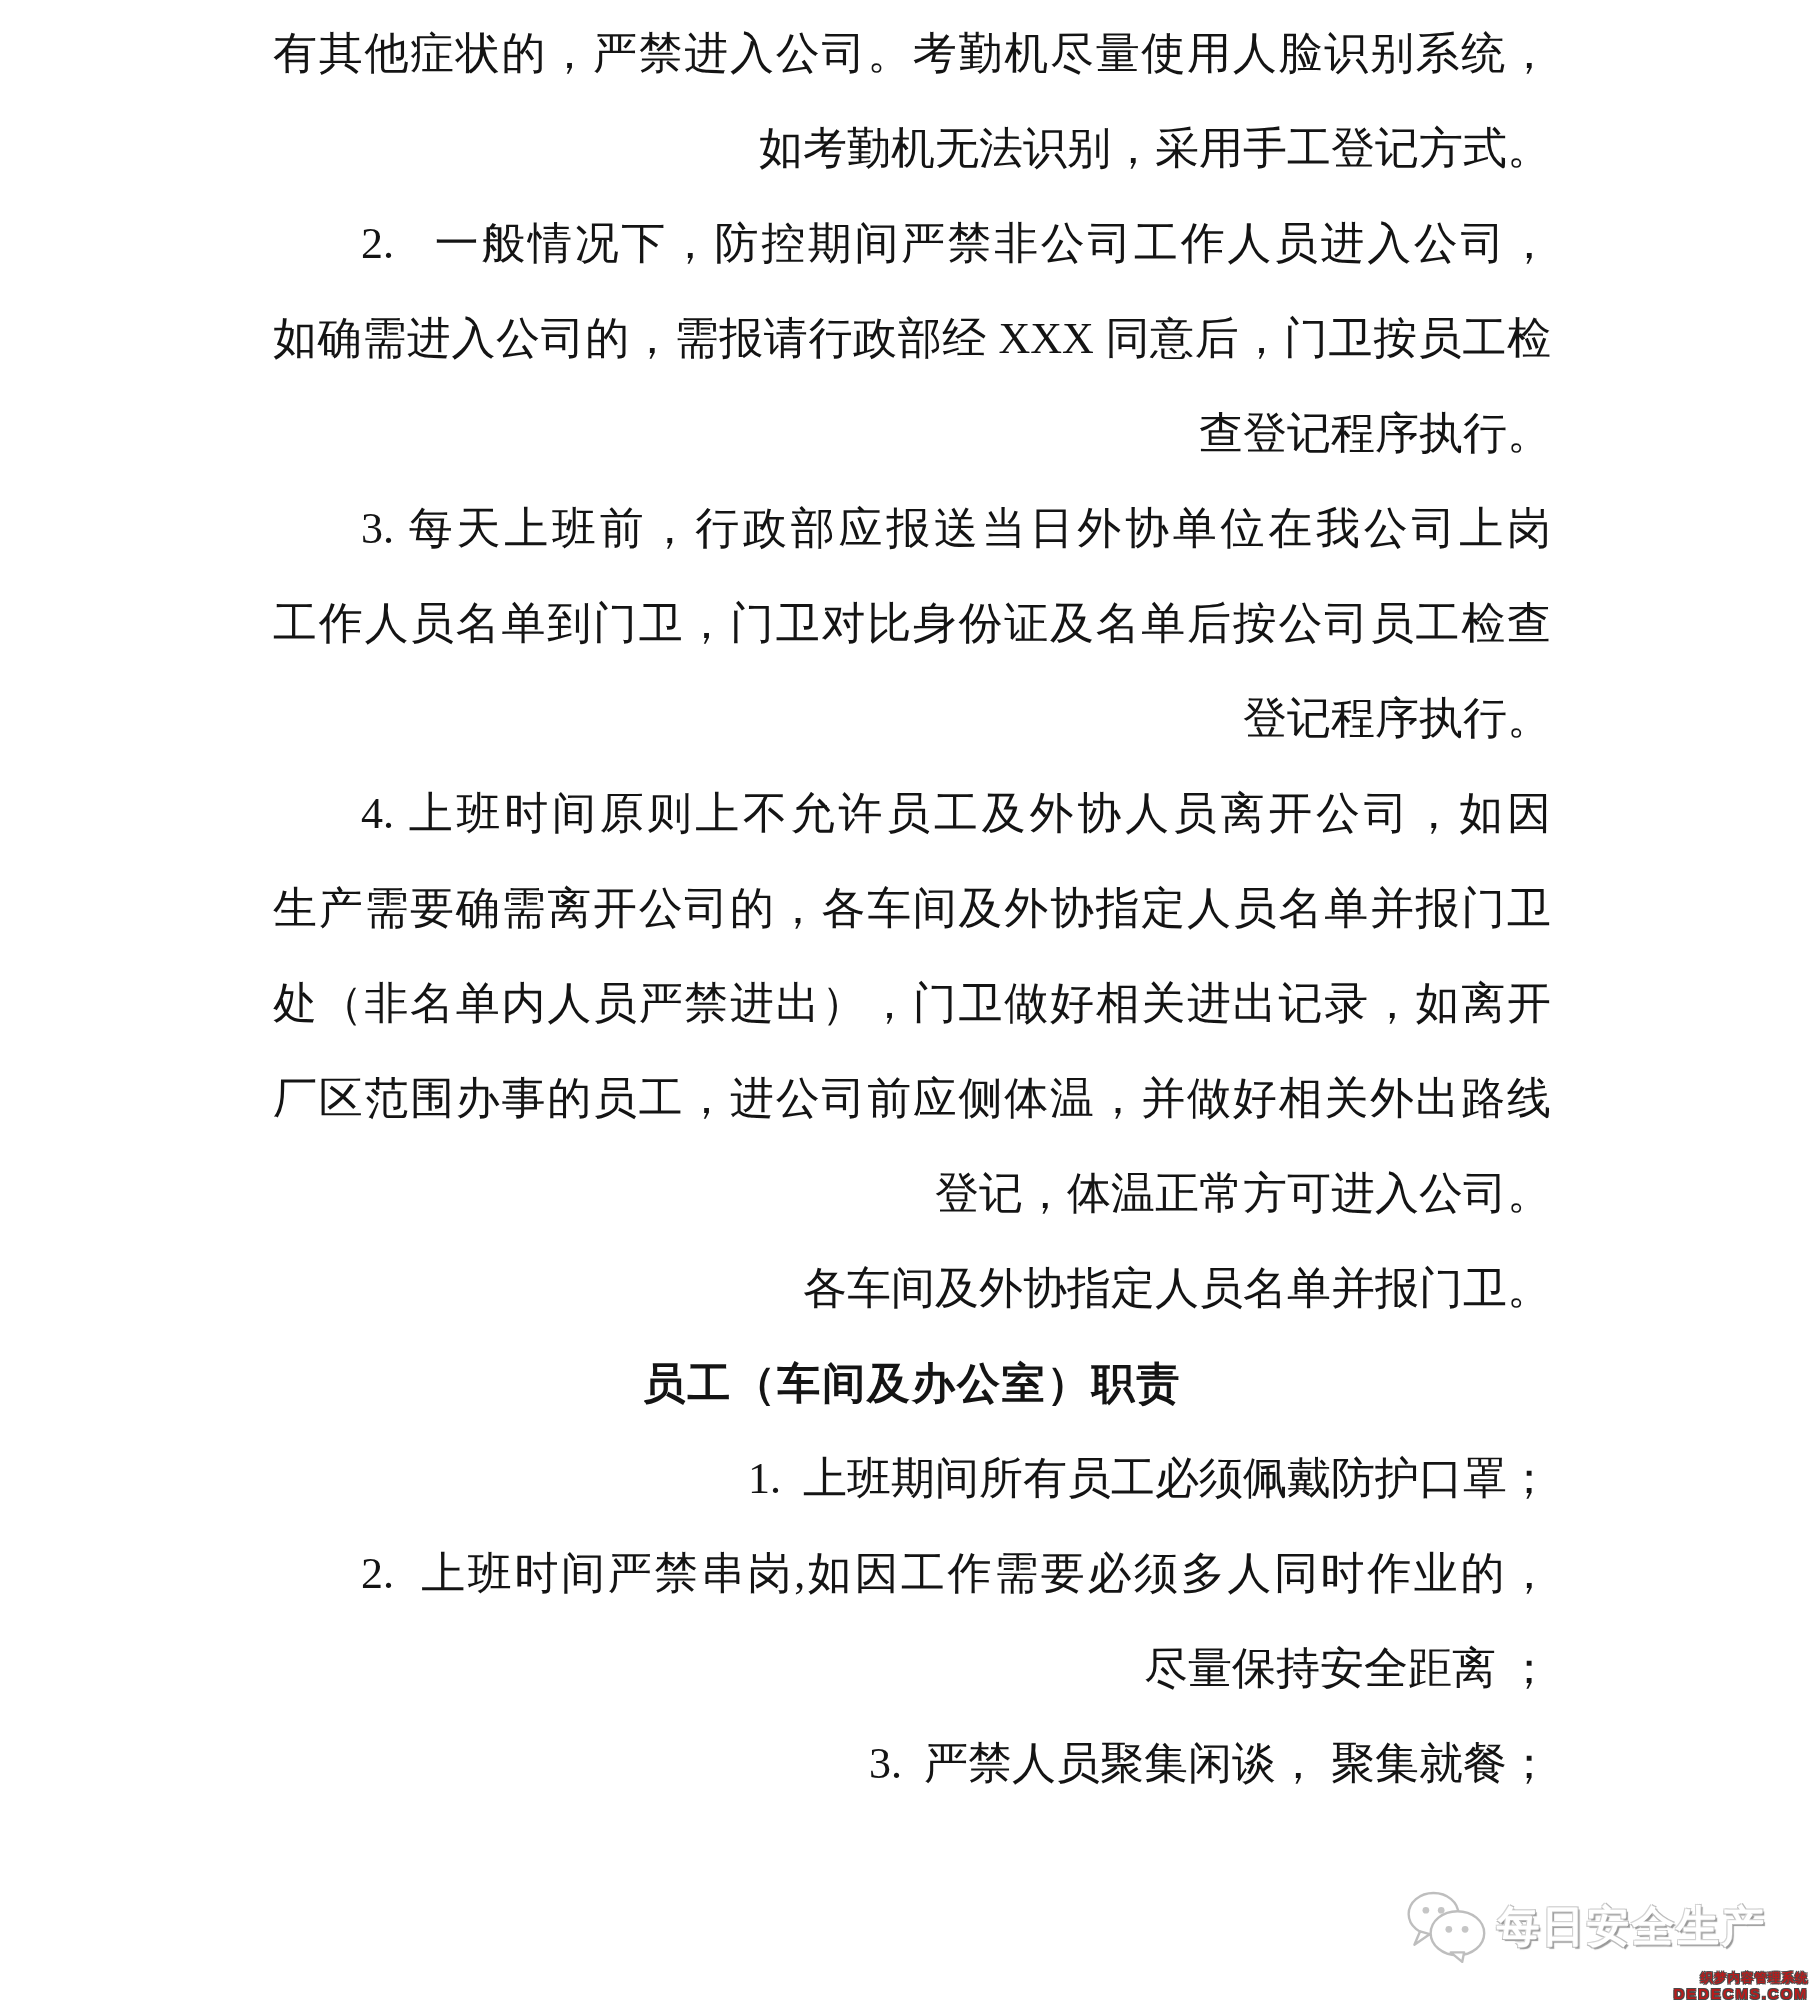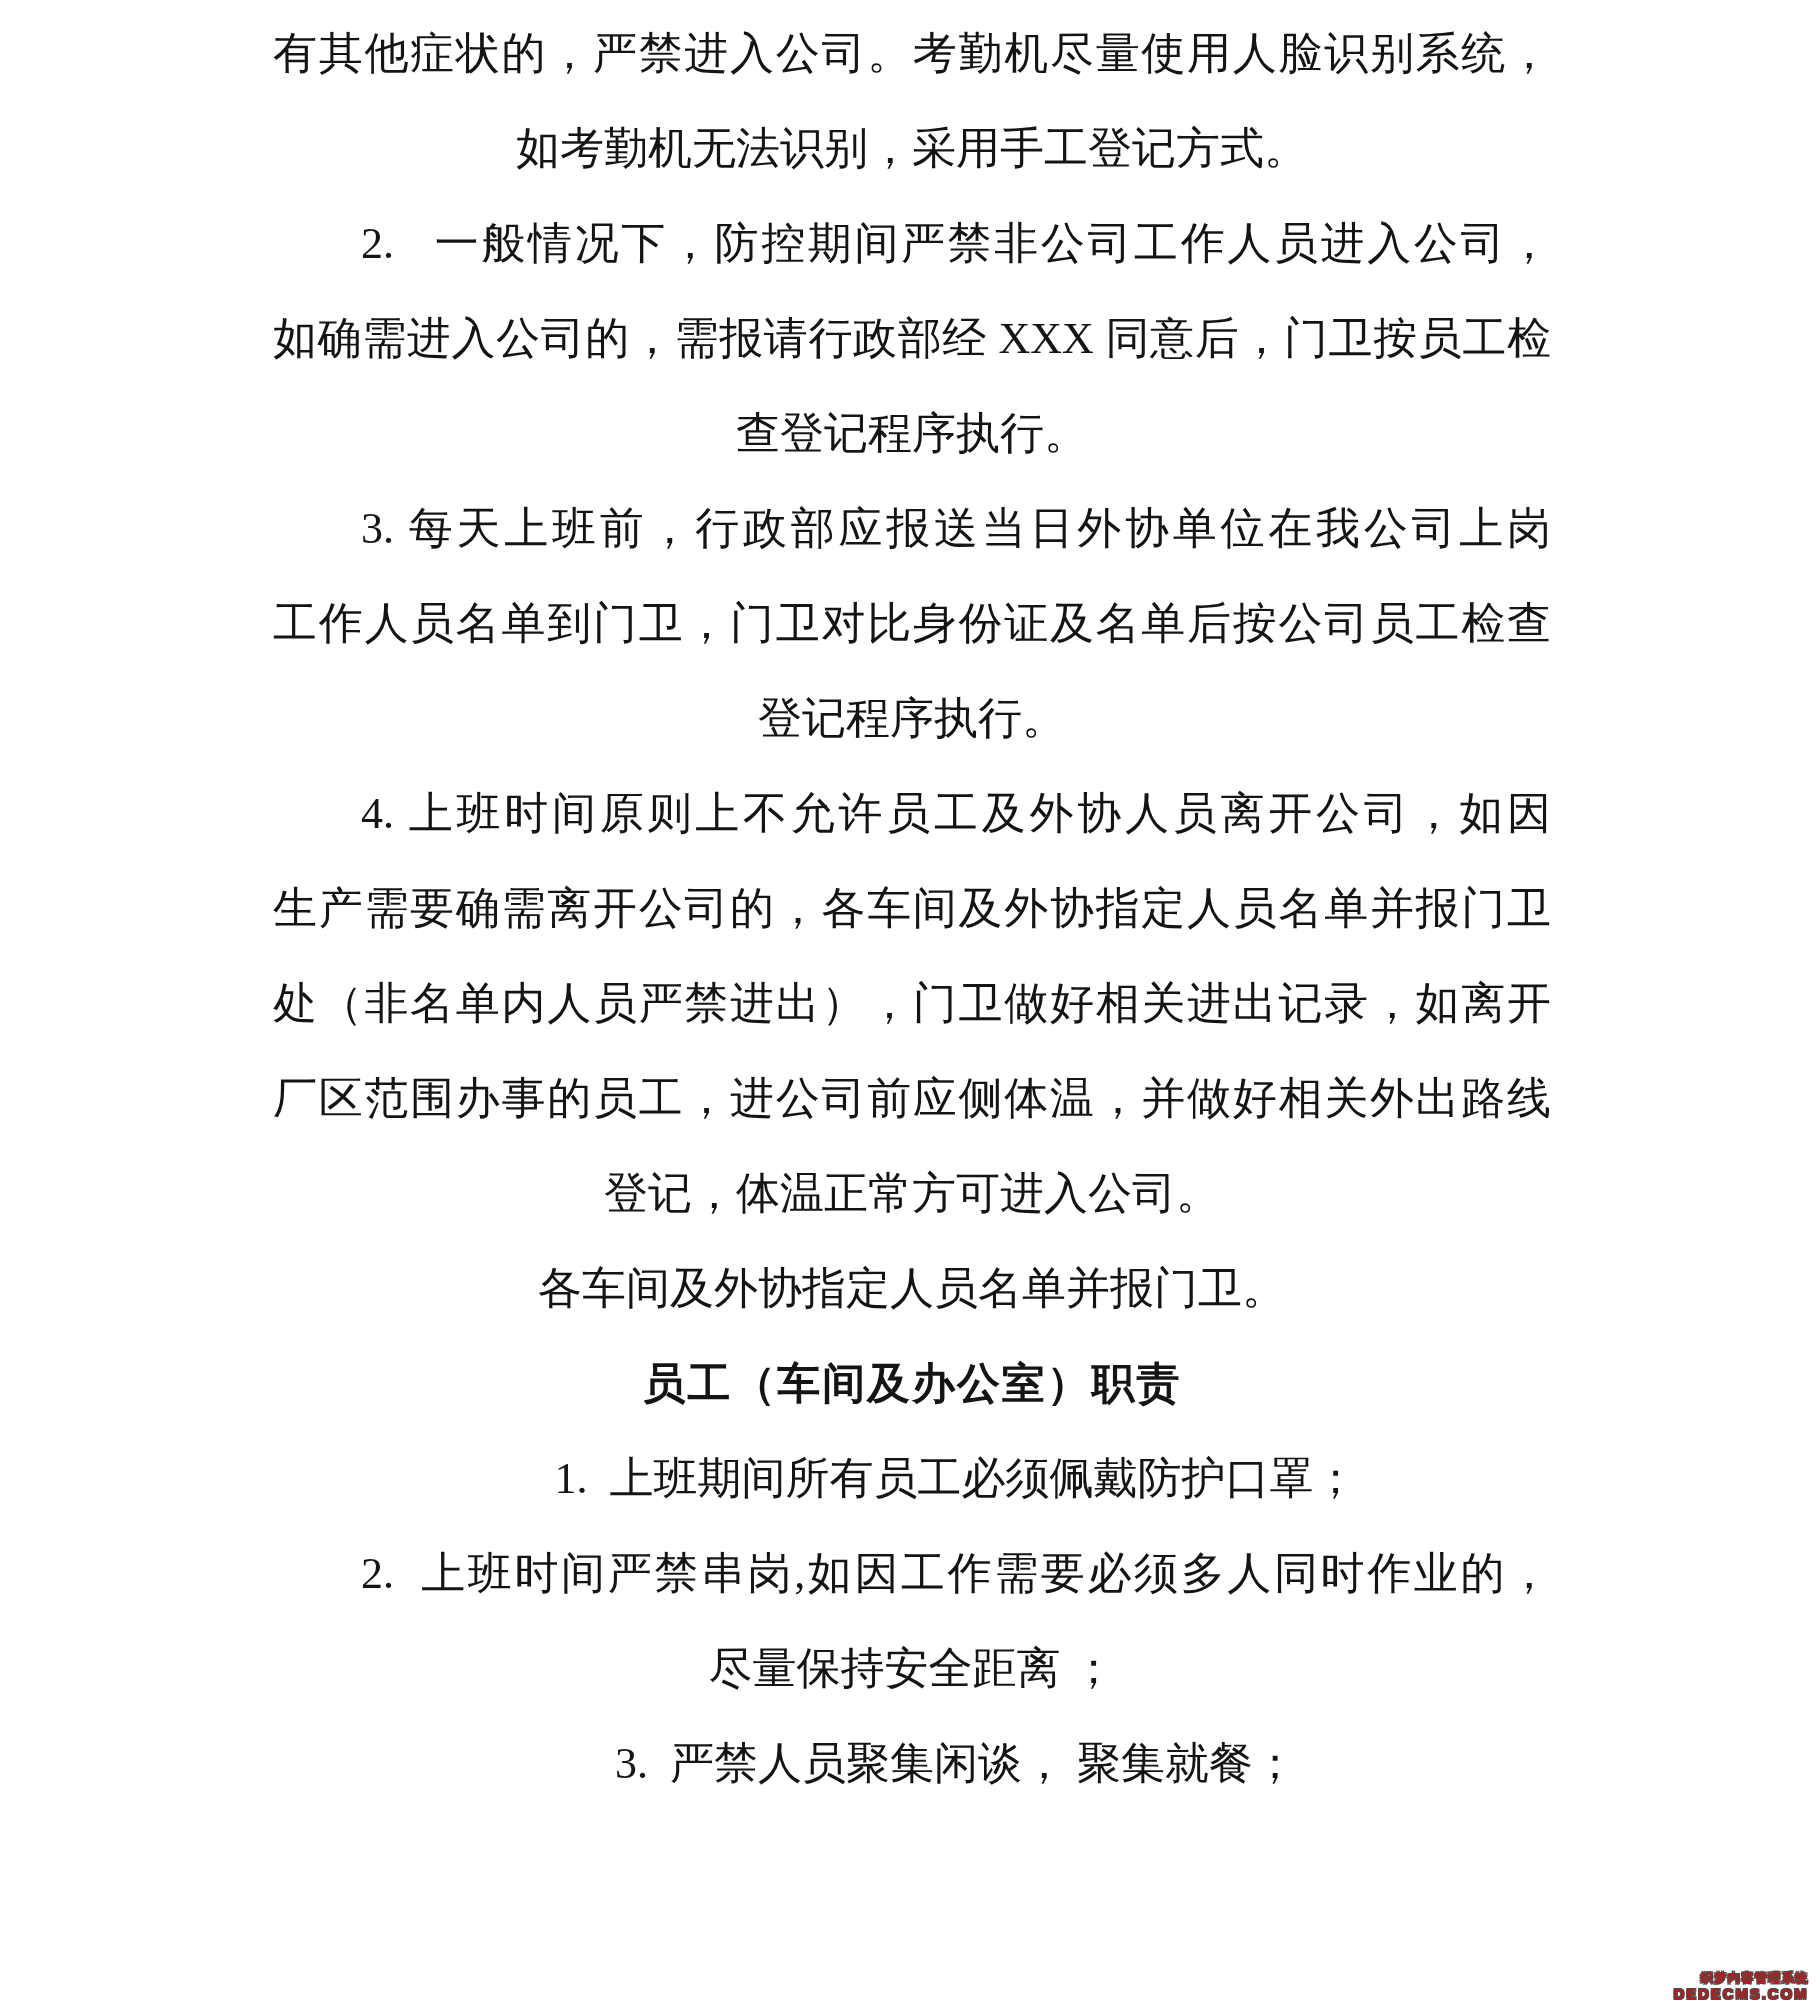--- a/index.html
+++ b/index.html
@@ -19,21 +19,21 @@
     width:1278px;
   }
   .line{
     box-sizing:border-box;
     width:1278px;
     height:95px;
     line-height:95px;
     font-size:44px;
     white-space:pre-wrap;
     overflow:hidden;
-    text-align:center;
+    text-align:right;
   }
   .line.full{
     text-align:justify;
     text-align-last:justify;
   }
   .line.indent-full{
     padding-left:88px;
     text-align:justify;
     text-align-last:justify;
   }
@@ -117,20 +117,39 @@
       <div class="line full">厂区范围办事的员工，进公司前应侧体温，并做好相关外出路线</div>
       <div class="line left">登记，体温正常方可进入公司。</div>
       <div class="line left">各车间及外协指定人员名单并报门卫。</div>
       <div class="line heading">员工（车间及办公室）职责</div>
       <div class="line indent-left">1.  上班期间所有员工必须佩戴防护口罩；</div>
       <div class="line indent-full">2.  上班时间严禁串岗,如因工作需要必须多人同时作业的，</div>
       <div class="line left">尽量保持安全距离 ；</div>
       <div class="line indent-left">3.  严禁人员聚集闲谈， 聚集就餐；</div>
     </div>
 
+  <div class="watermark">
+    <svg class="wm-icon" width="88" height="75" viewBox="0 0 92 78" aria-hidden="true">
+
+      <g fill="#ffffff" stroke="#b8b8b8" stroke-width="2.5">
+        <ellipse cx="34" cy="26" rx="26" ry="22"></ellipse>
+        <path d="M20 44 L14 58 L30 47 Z" stroke-linejoin="round"></path>
+      </g>
+      <circle cx="26" cy="22" r="3.5" fill="#c0c0c0"></circle>
+      <circle cx="42" cy="22" r="3.5" fill="#c0c0c0"></circle>
+
+      <g fill="#ffffff" stroke="#b8b8b8" stroke-width="2.5">
+        <ellipse cx="59" cy="46" rx="28" ry="23"></ellipse>
+        <path d="M66 66 L64 76 L52 66 Z" stroke-linejoin="round"></path>
+      </g>
+      <circle cx="50" cy="42" r="3.5" fill="#c0c0c0"></circle>
+      <circle cx="67" cy="42" r="3.5" fill="#c0c0c0"></circle>
+    </svg>
+    <span class="wm-text">每日安全生产</span>
+  </div>
 
   <div class="cms">
     <div class="cms-cn">织梦内容管理系统</div>
     <div class="cms-en">DEDECMS.COM</div>
   </div>
 
 </div>
 
 
 </body></html>

